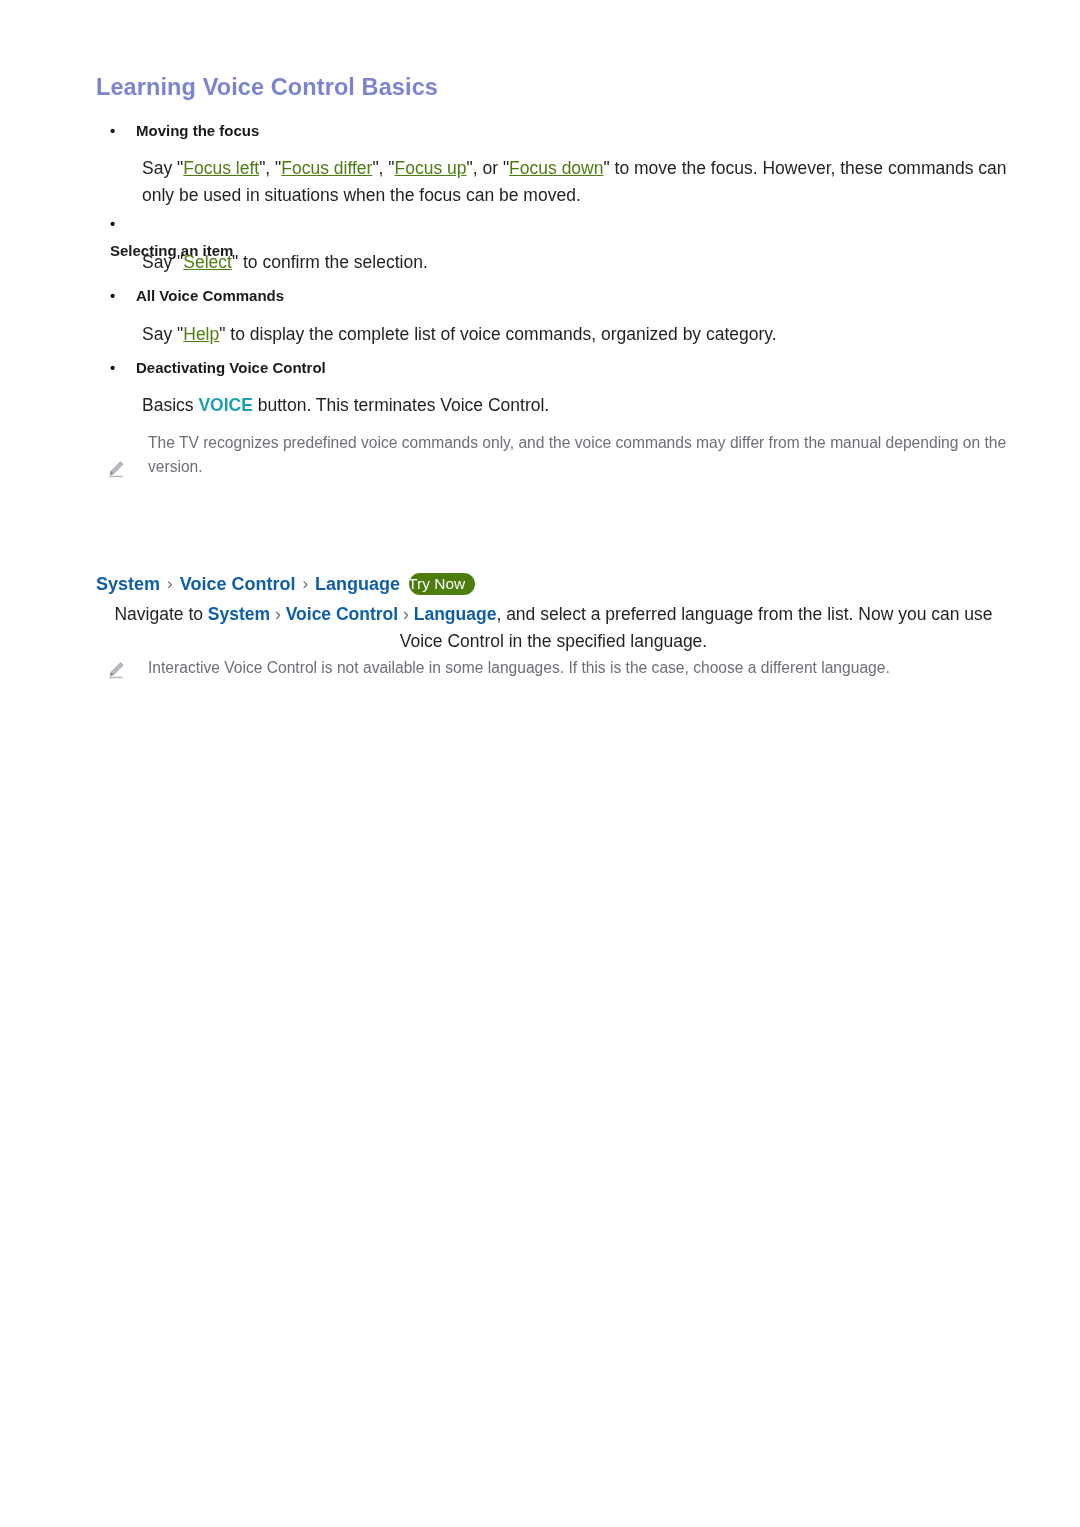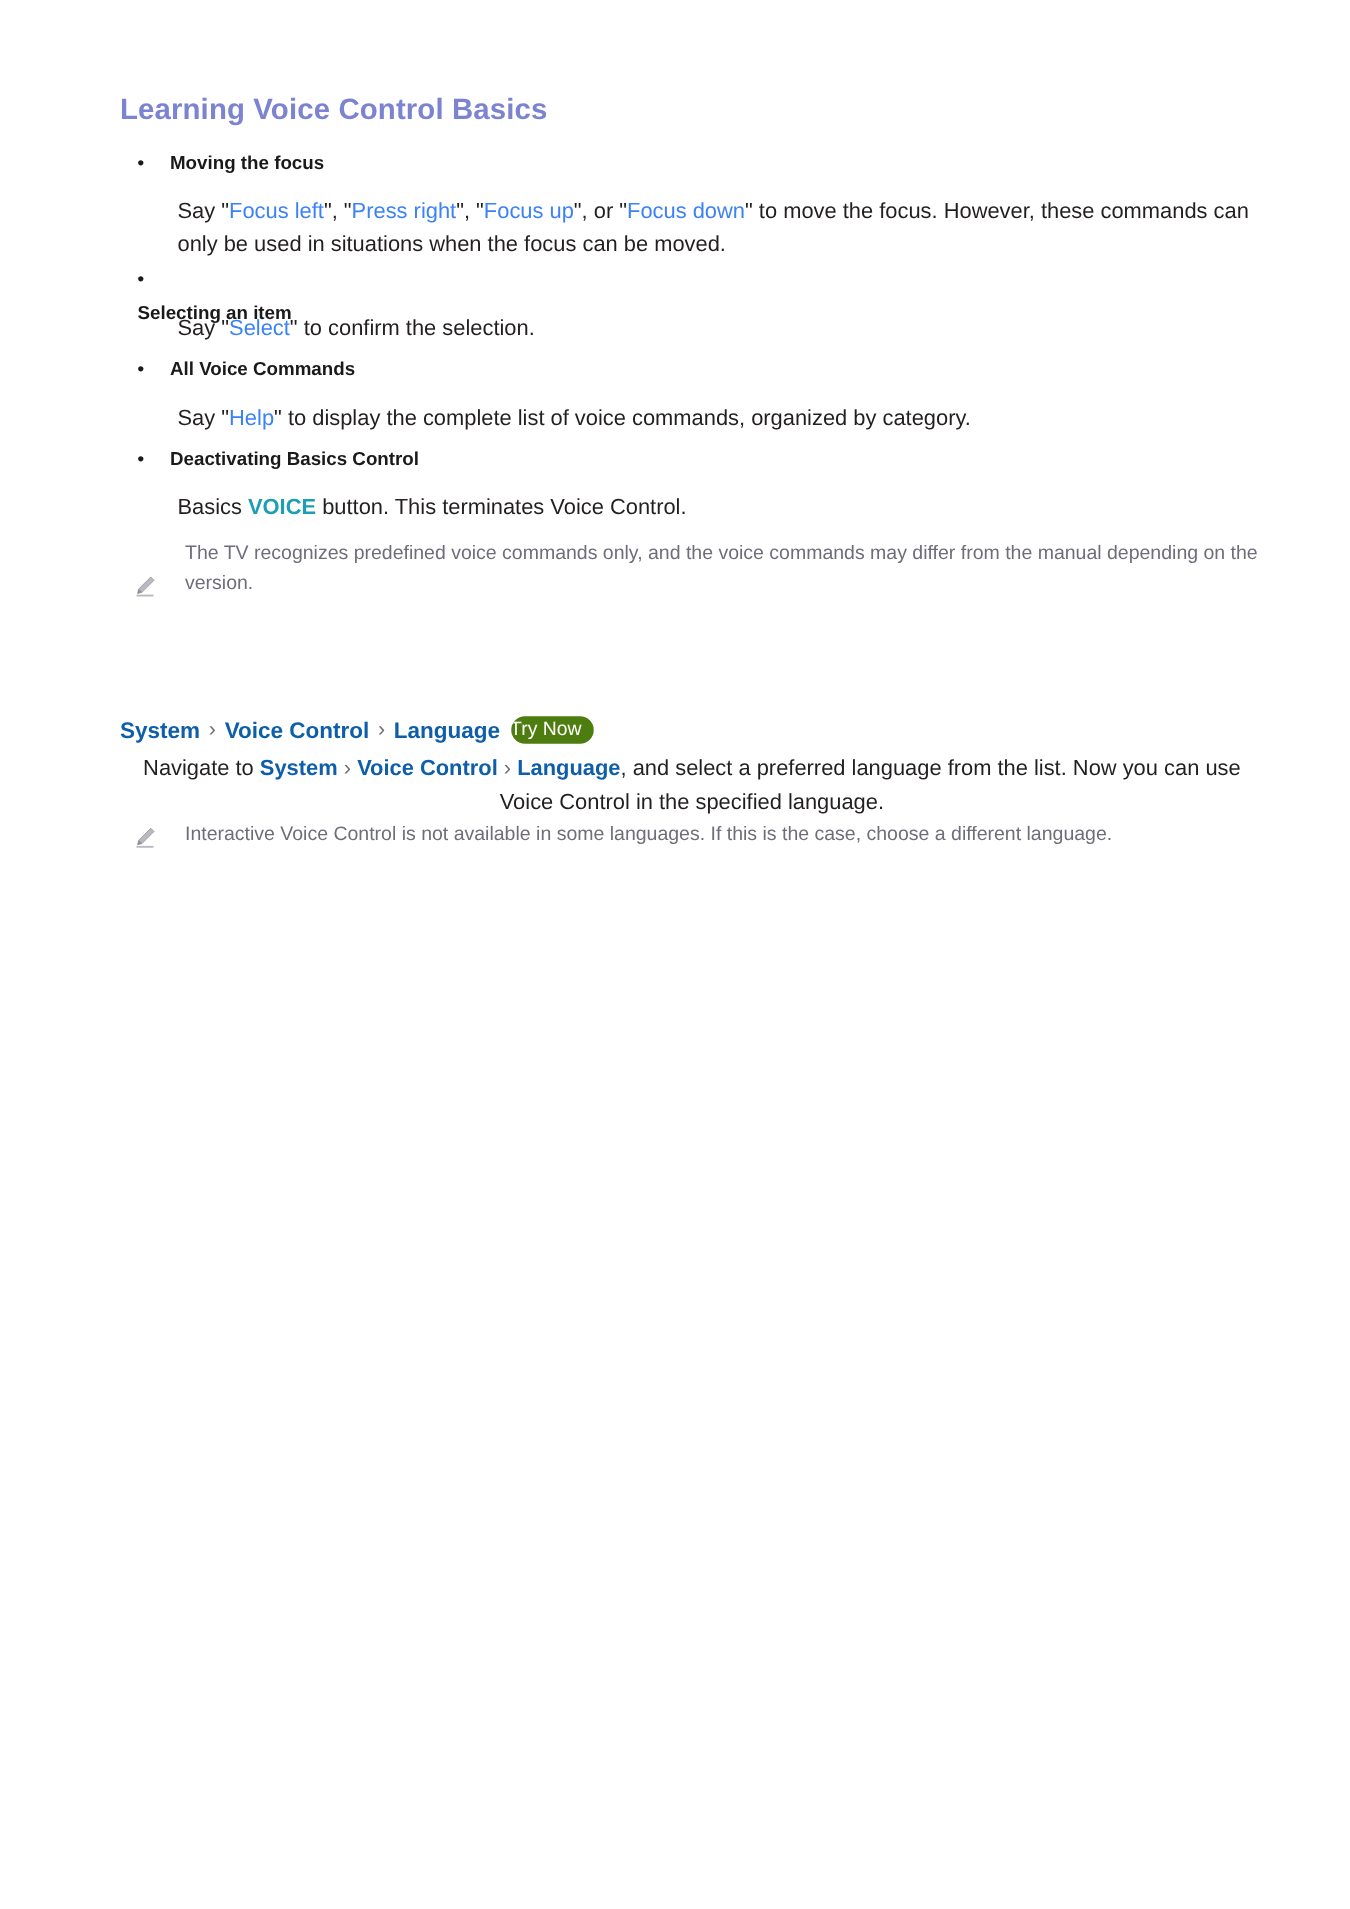--- a/index.html
+++ b/index.html
@@ -59,21 +59,21 @@
 
   
   .body-text {
     position: absolute;
     left: 122px;
     width: 870px;
     font-size: 17.5px;
     line-height: 27px;
     color: #231f20;
   }
-  .blue { color: #3b82f6; }
+  .blue { color: #4d7c0f; text-decoration: underline; }
   .teal-word { color: #1c9fb5; font-weight: bold; }
 
   
   .note-row {
     position: absolute;
     display: flex;
     align-items: flex-end;
   }
   .note-icon {
     flex: 0 0 20px;
@@ -130,42 +130,42 @@
 
 <div class="page">
 
   <h1 id="section-1-heading" class="section-heading">Learning Voice Control Basics</h1>
 
   <div class="bullet-row" style="top:122px;">
     <span class="bullet-dot"></span>
     <span>Moving the focus</span>
   </div>
   <div class="body-text" style="top:155px;">
-    <span>Say </span>"<span class="blue">Focus left</span>", "<span class="blue">Press right</span>", "<span class="blue">Focus up</span>", or "<span class="blue">Focus down</span>"<span> to move the focus. However, these commands can only be used in situations when the focus can be moved.</span>
+    <span>Say </span>"<span class="blue">Focus left</span>", "<span class="blue">Focus differ</span>", "<span class="blue">Focus up</span>", or "<span class="blue">Focus down</span>"<span> to move the focus. However, these commands can only be used in situations when the focus can be moved.</span>
   </div>
 
   <div class="bullet-row" style="top:216px;flex-direction:column;">
     <span class="bullet-dot"></span>
     <span>Selecting an item</span>
   </div>
   <div class="body-text" style="top:249px;">
     <span>Say </span>"<span class="blue">Select</span>"<span> to confirm the selection.</span>
   </div>
 
   <div class="bullet-row" style="top:287px;">
     <span class="bullet-dot"></span>
     <span>All Voice Commands</span>
   </div>
   <div class="body-text" style="top:321px;">
     <span>Say </span>"<span class="blue">Help</span>"<span> to display the complete list of voice commands, organized by category.</span>
   </div>
 
   <div class="bullet-row" style="top:359px;">
     <span class="bullet-dot"></span>
-    <span>Deactivating Basics Control</span>
+    <span>Deactivating Voice Control</span>
   </div>
   <div class="body-text" style="top:392px;">
     <span>Basics </span><span class="teal-word">VOICE</span><span> button. This terminates Voice Control.</span>
   </div>
 
   <div class="note-row" style="left:86px; top:431px; width:920px;">
     <span class="note-icon">
       <svg width="20" height="20" viewBox="0 0 20 20" aria-hidden="true">
         <path d="M14.6 2.6 L17.2 5.2 L7.6 14.8 L4.1 15.7 L5.0 12.2 Z" fill="#b9b9c1" stroke="#9a9aa4" stroke-width="0.7"></path>
         <path d="M5.0 12.2 L7.6 14.8 L4.1 15.7 Z" fill="#8d8d97"></path>

